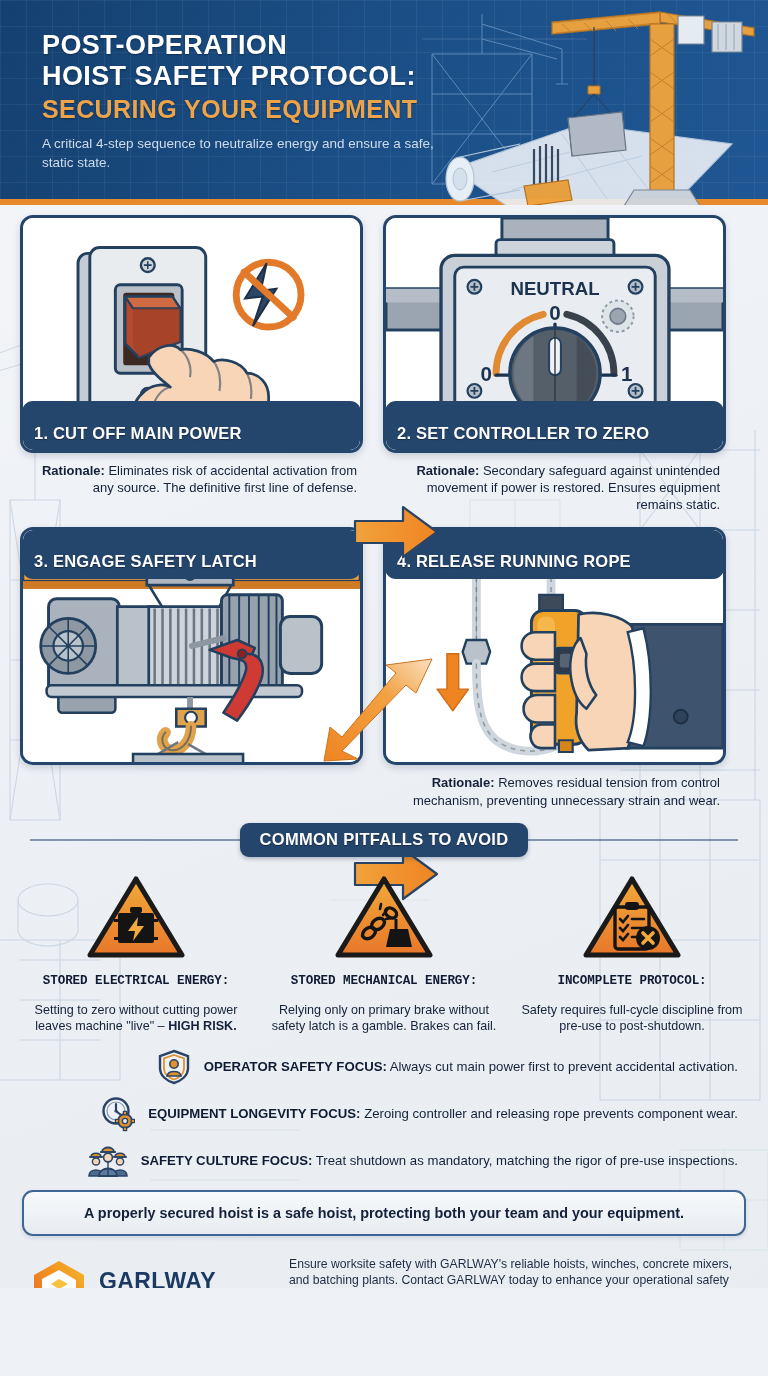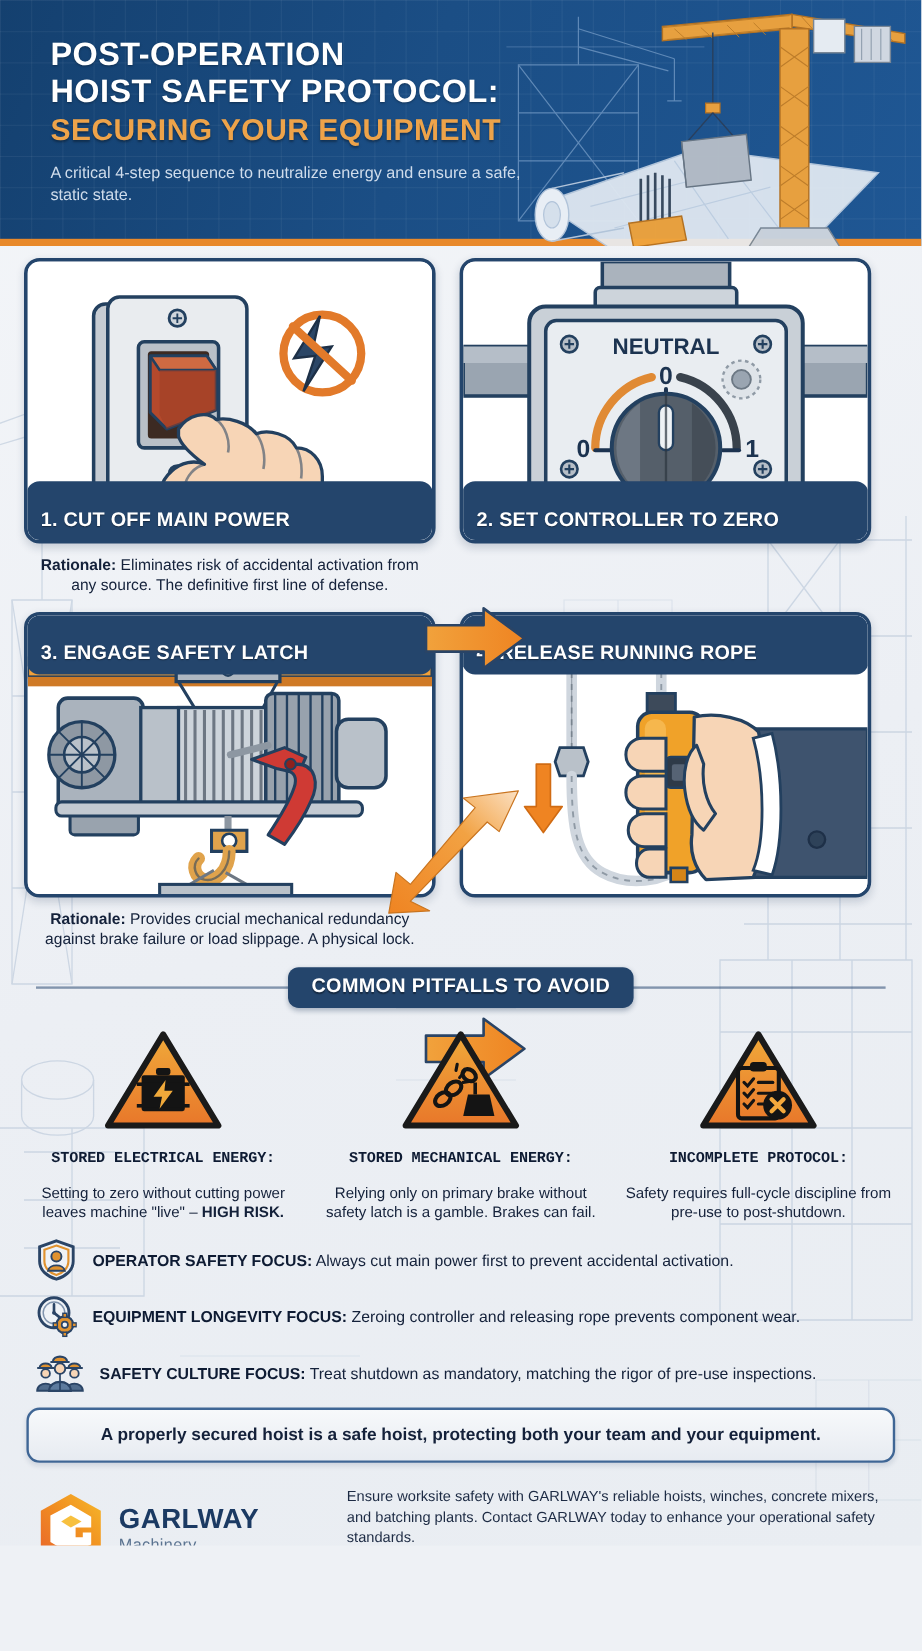--- a/index.html
+++ b/index.html
@@ -97,21 +97,21 @@
     font-weight: bold;
     letter-spacing: .2px;
     padding: 23px 12px 8px 12px;
     text-shadow: 0 1px 1px rgba(0,0,0,.4);
   }
   .band-bottom { bottom: -1px; border-radius: 11px 11px 10px 10px; }
   .band-top    { top: -1px;    border-radius: 10px 10px 11px 11px; }
 
   .rationale {
     margin: 9px 6px 0 6px;
-    text-align: center;
+    text-align: right;
     font-size: 13px;
     line-height: 1.32;
     color: #14213a;
   }
   .rationale b { font-weight: bold; }
 
   
   .arrow-h {
     position: absolute; z-index: 6;
     left: 353px; top: 298px;
@@ -176,20 +176,21 @@
   .pit-body b { font-weight: bold; }
 
   
   .goals {
     position: relative; z-index: 4;
     padding: 14px 30px 0 30px;
   }
   .goal-row {
     display: flex; align-items: center; gap: 13px;
     margin-bottom: 11px;
+    justify-content: flex-end;
   }
   .goal-text {
     font-size: 13.2px; color: #14213a; line-height: 1.3;
   }
   .goal-text b { font-weight: bold; color: #0e1b33; }
 
   
   .callout {
     position: relative; z-index: 4;
     margin: 6px 22px 0 22px;
@@ -433,20 +434,24 @@
             <circle cx="236" cy="100" r="8" fill="#9aa5b1" stroke="#6c7884" stroke-width="1.6"></circle>
 
             <circle cx="172" cy="158" r="46" fill="#555f6a" stroke="#23405f" stroke-width="3.4"></circle>
             <path d="M150 120 A46 46 0 0 0 150 196 Z" fill="#6d7783"></path>
             <path d="M194 120 A46 46 0 0 1 194 196 Z" fill="#454e58"></path>
             <rect x="166" y="122" width="12" height="38" rx="6" fill="#eef2f5" stroke="#23405f" stroke-width="2"></rect>
             <path d="M172 112 L172 204" stroke="#2c3640" stroke-width="2" opacity=".7"></path>
           </svg>
           <div class="card-band band-bottom">2. SET CONTROLLER TO ZERO</div>
         </div>
+        <div class="rationale">
+          <b>Rationale:</b>
+          <span>Secondary safeguard against unintended movement if power is restored. Ensures equipment remains static.</span>
+        </div>
       </div>
     </div>
 
     <div class="steps-row" style="margin-top:14px;">
 
       <div class="step-col">
         <div class="card">
           <svg class="card-img" viewBox="0 0 343 238">
             <rect width="343" height="238" fill="#ffffff"></rect>
 
@@ -491,24 +496,20 @@
             <path d="M156 182 L186 182 L186 200 L156 200 Z" rx="4" fill="#e0a34c" stroke="#23405f" stroke-width="2.6"></path>
             <circle cx="171" cy="191" r="6" fill="#ffffff" stroke="#23405f" stroke-width="2.2"></circle>
             <path d="M171 200 C171 216, 160 226, 150 224 C142 222, 139 212, 145 206" fill="none" stroke="#e0a34c" stroke-width="11" stroke-linecap="round"></path>
             <path d="M171 200 C171 216, 160 226, 150 224 C142 222, 139 212, 145 206" fill="none" stroke="#23405f" stroke-width="2" stroke-linecap="round" opacity=".55"></path>
 
             <path d="M158 216 L124 236 M168 218 L200 236" stroke="#6d7783" stroke-width="2.6" fill="none"></path>
             <rect x="112" y="228" width="112" height="10" fill="#b9c1c9" stroke="#23405f" stroke-width="2.6"></rect>
           </svg>
           <div class="card-band band-top">3. ENGAGE SAFETY LATCH</div>
         </div>
-        <div class="rationale">
-          <b>Rationale:</b>
-          <span>Provides crucial mechanical redundancy against brake failure or load slippage. A physical lock.</span>
-        </div>
       </div>
 
       <div class="step-col">
         <div class="card">
           <svg class="card-img" viewBox="0 0 343 238">
             <rect width="343" height="238" fill="#ffffff"></rect>
 
             <path d="M92 8 L92 112" stroke="#cfd6de" stroke-width="9" stroke-linecap="round"></path>
             <path d="M92 8 L92 112" stroke="#8f9aa5" stroke-width="1.6" stroke-dasharray="5 5"></path>
             <path d="M92 8 L92 112" fill="none" stroke="#5f6b78" stroke-width="1" opacity=".5"></path>
@@ -540,20 +541,24 @@
               <path d="M158 198 C152 198, 147 203, 147 210 C147 217, 152 222, 158 222 L172 222 L172 198 Z"></path>
             </g>
 
             <path d="M198 110 C190 116, 186 132, 188 148 C190 164, 196 176, 204 182 L214 168 C206 158, 202 142, 204 126 Z" fill="#f7d5b6" stroke="#23405f" stroke-width="2.6" stroke-linejoin="round"></path>
 
             <path d="M250 96 L343 96 L343 222 L246 222 C256 200, 260 140, 250 96 Z" fill="#3e536e" stroke="#23405f" stroke-width="2.8"></path>
             <path d="M246 104 C256 140, 256 192, 246 216 L262 220 C272 192, 272 138, 262 100 Z" fill="#ffffff" stroke="#23405f" stroke-width="2.4"></path>
             <circle cx="300" cy="190" r="7" fill="#2e4259" stroke="#1e3048" stroke-width="2"></circle>
           </svg>
           <div class="card-band band-top">4. RELEASE RUNNING ROPE</div>
+        </div>
+        <div class="rationale">
+          <b>Rationale:</b>
+          <span>Removes residual tension from control mechanism, preventing unnecessary strain and wear.</span>
         </div>
       </div>
     </div>
   </div>
 
   <div class="sec-wrap">
     <div class="sec-pill">COMMON PITFALLS TO AVOID</div>
   </div>
 
   <div class="pitfalls">

